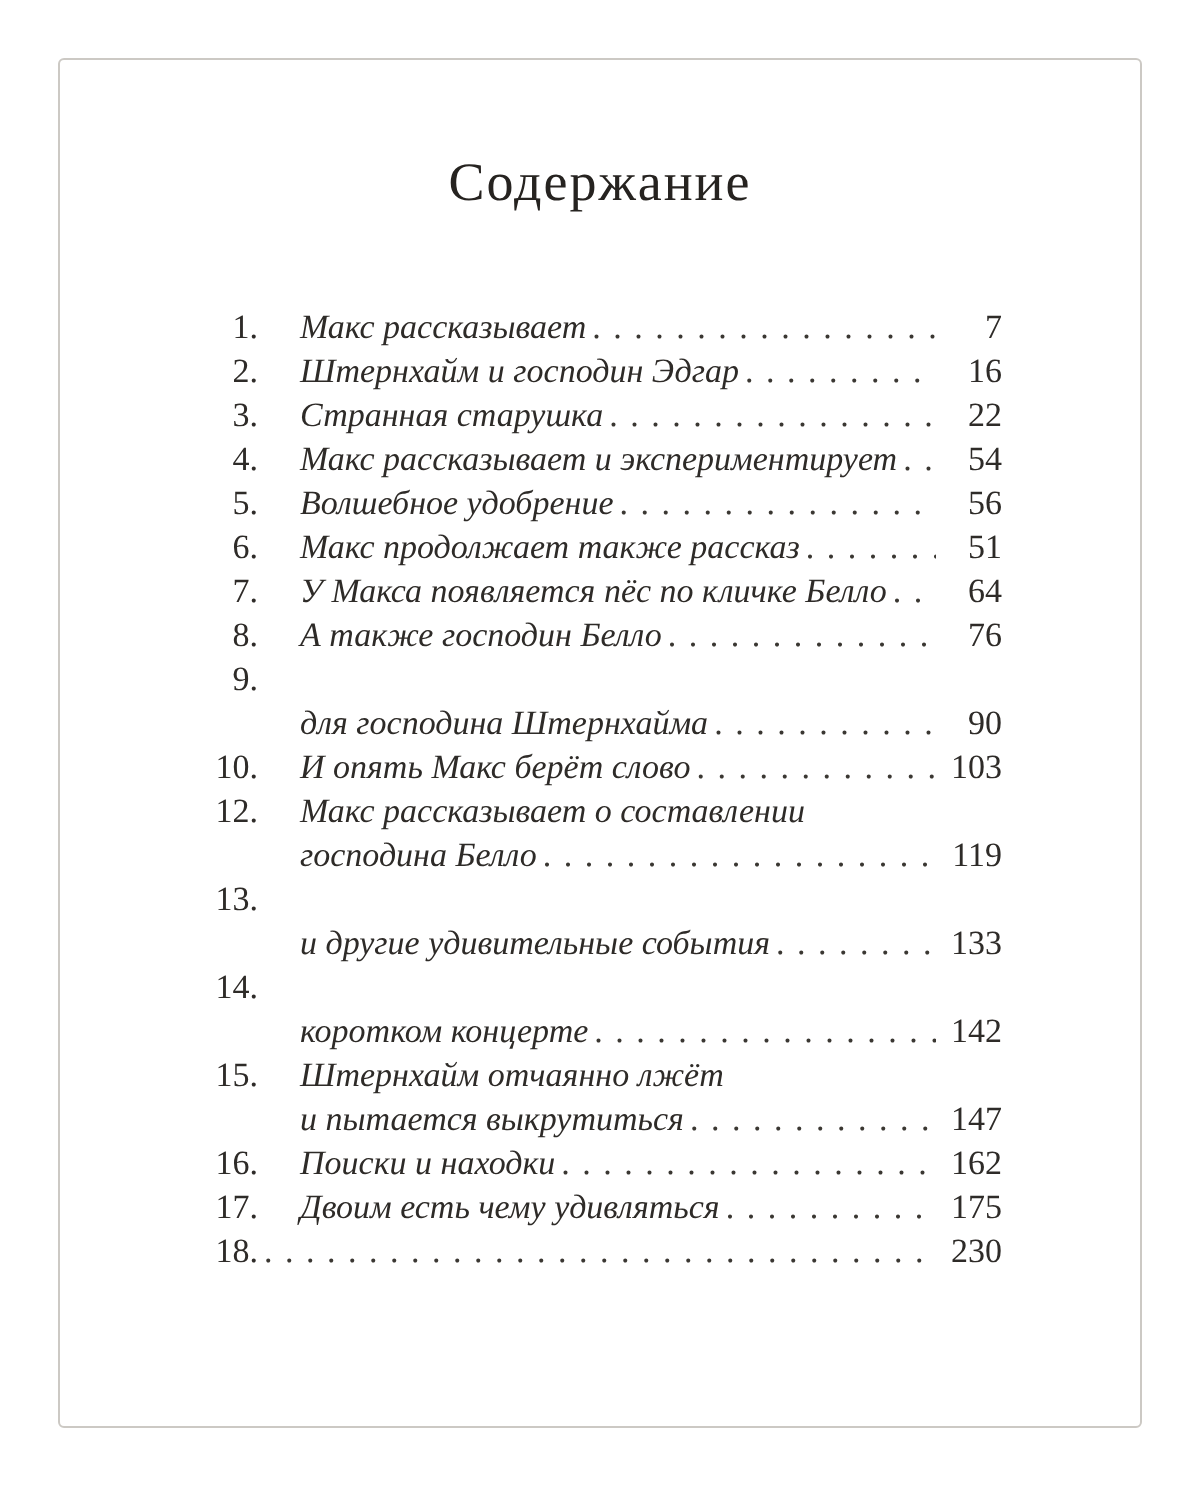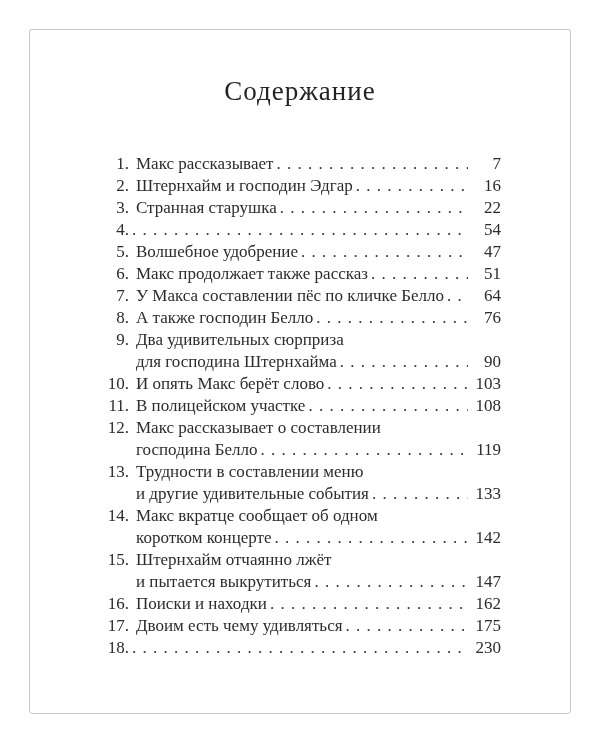--- a/index.html
+++ b/index.html
@@ -39,21 +39,21 @@
   .line {
     display: flex;
     align-items: baseline;
     line-height: 22px;
   }
   .num {
     flex: 0 0 30px;
     text-align: right;
     white-space: pre;
   }
-  .text { margin-left: 7px; white-space: nowrap; }
+  .text { margin-left: 21px; white-space: nowrap; font-style: italic; }
   .dots {
     flex: 1 1 auto;
     overflow: hidden;
     white-space: nowrap;
     margin: 0 3px;
     min-width: 10px;
     color: #3a3732;
   }
   .dots::after {
     content: ". . . . . . . . . . . . . . . . . . . . . . . . . . . . . . . . . . . . . . . . . . . . . . . . . . . . . . . . . . . . . . . . . . . . . . . .";
@@ -93,112 +93,102 @@
           <div class="line">
             <span class="num">3.</span>
             <span class="text">Странная старушка</span>
             <span class="dots"></span>
             <span class="page-num">22</span>
           </div>
         </div>
         <div class="entry">
           <div class="line">
             <span class="num">4.</span>
+            <span class="text">Макс рассказывает и экспериментирует</span>
             <span class="dots"></span>
             <span class="page-num">54</span>
           </div>
         </div>
         <div class="entry">
           <div class="line">
             <span class="num">5.</span>
             <span class="text">Волшебное удобрение</span>
             <span class="dots"></span>
-            <span class="page-num">47</span>
+            <span class="page-num">56</span>
           </div>
         </div>
         <div class="entry">
           <div class="line">
             <span class="num">6.</span>
             <span class="text">Макс продолжает также рассказ</span>
             <span class="dots"></span>
             <span class="page-num">51</span>
           </div>
         </div>
         <div class="entry">
           <div class="line">
             <span class="num">7.</span>
-            <span class="text">У Макса составлении пёс по кличке Белло</span>
+            <span class="text">У Макса появляется пёс по кличке Белло</span>
             <span class="dots"></span>
             <span class="page-num">64</span>
           </div>
         </div>
         <div class="entry">
           <div class="line">
             <span class="num">8.</span>
             <span class="text">А также господин Белло</span>
             <span class="dots"></span>
             <span class="page-num">76</span>
           </div>
         </div>
         <div class="entry">
           <div class="line">
             <span class="num">9.</span>
-            <span class="text">Два удивительных сюрприза</span>
           </div>
           <div class="line">
             <span class="num"></span>
             <span class="text">для господина Штернхайма</span>
             <span class="dots"></span>
             <span class="page-num">90</span>
           </div>
         </div>
         <div class="entry">
           <div class="line">
             <span class="num">10.</span>
             <span class="text">И опять Макс берёт слово</span>
             <span class="dots"></span>
             <span class="page-num">103</span>
           </div>
         </div>
         <div class="entry">
           <div class="line">
-            <span class="num">11.</span>
-            <span class="text">В полицейском участке</span>
-            <span class="dots"></span>
-            <span class="page-num">108</span>
-          </div>
-        </div>
-        <div class="entry">
-          <div class="line">
             <span class="num">12.</span>
             <span class="text">Макс рассказывает о составлении</span>
           </div>
           <div class="line">
             <span class="num"></span>
             <span class="text">господина Белло</span>
             <span class="dots"></span>
             <span class="page-num">119</span>
           </div>
         </div>
         <div class="entry">
           <div class="line">
             <span class="num">13.</span>
-            <span class="text">Трудности в составлении меню</span>
           </div>
           <div class="line">
             <span class="num"></span>
             <span class="text">и другие удивительные события</span>
             <span class="dots"></span>
             <span class="page-num">133</span>
           </div>
         </div>
         <div class="entry">
           <div class="line">
             <span class="num">14.</span>
-            <span class="text">Макс вкратце сообщает об одном</span>
           </div>
           <div class="line">
             <span class="num"></span>
             <span class="text">коротком концерте</span>
             <span class="dots"></span>
             <span class="page-num">142</span>
           </div>
         </div>
         <div class="entry">
           <div class="line">

